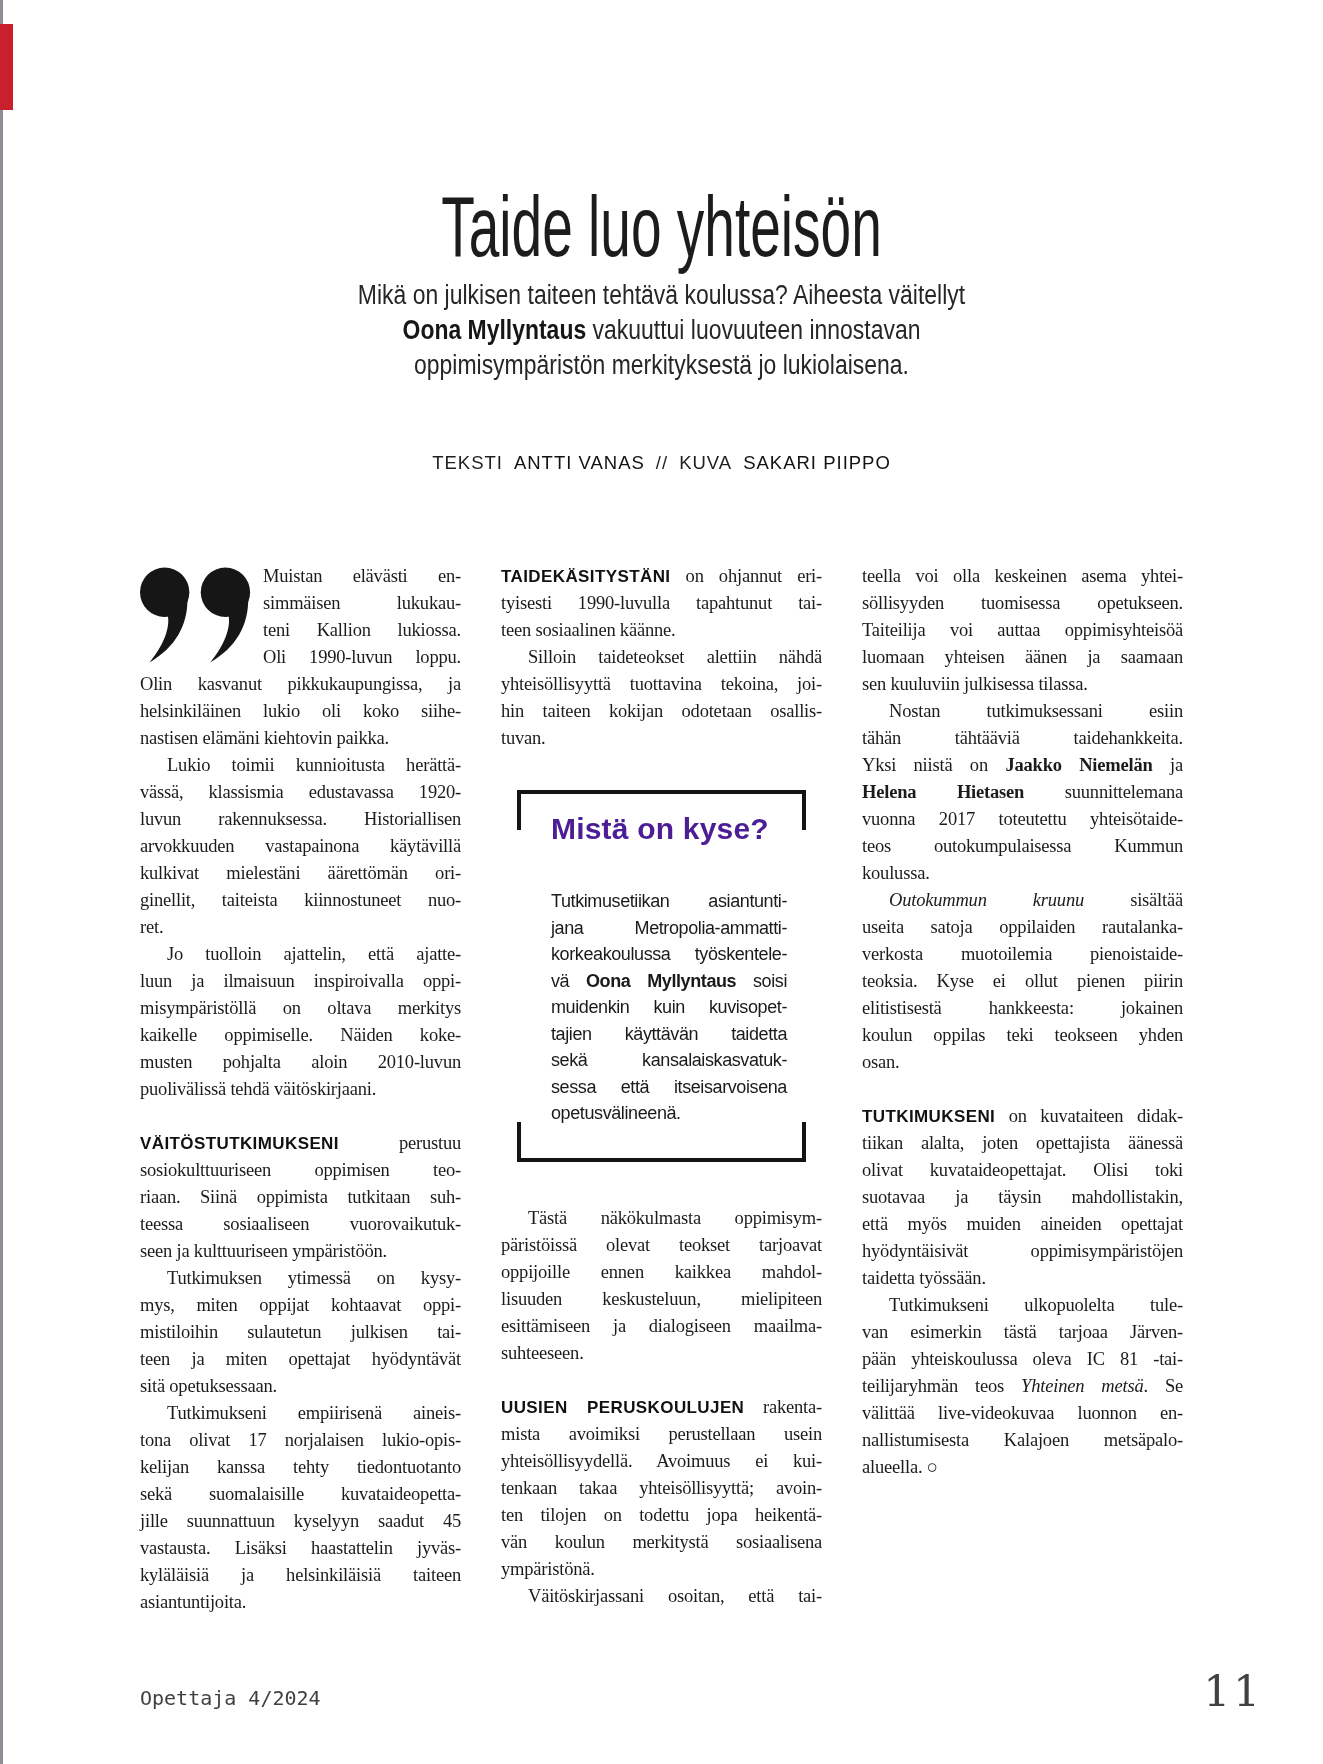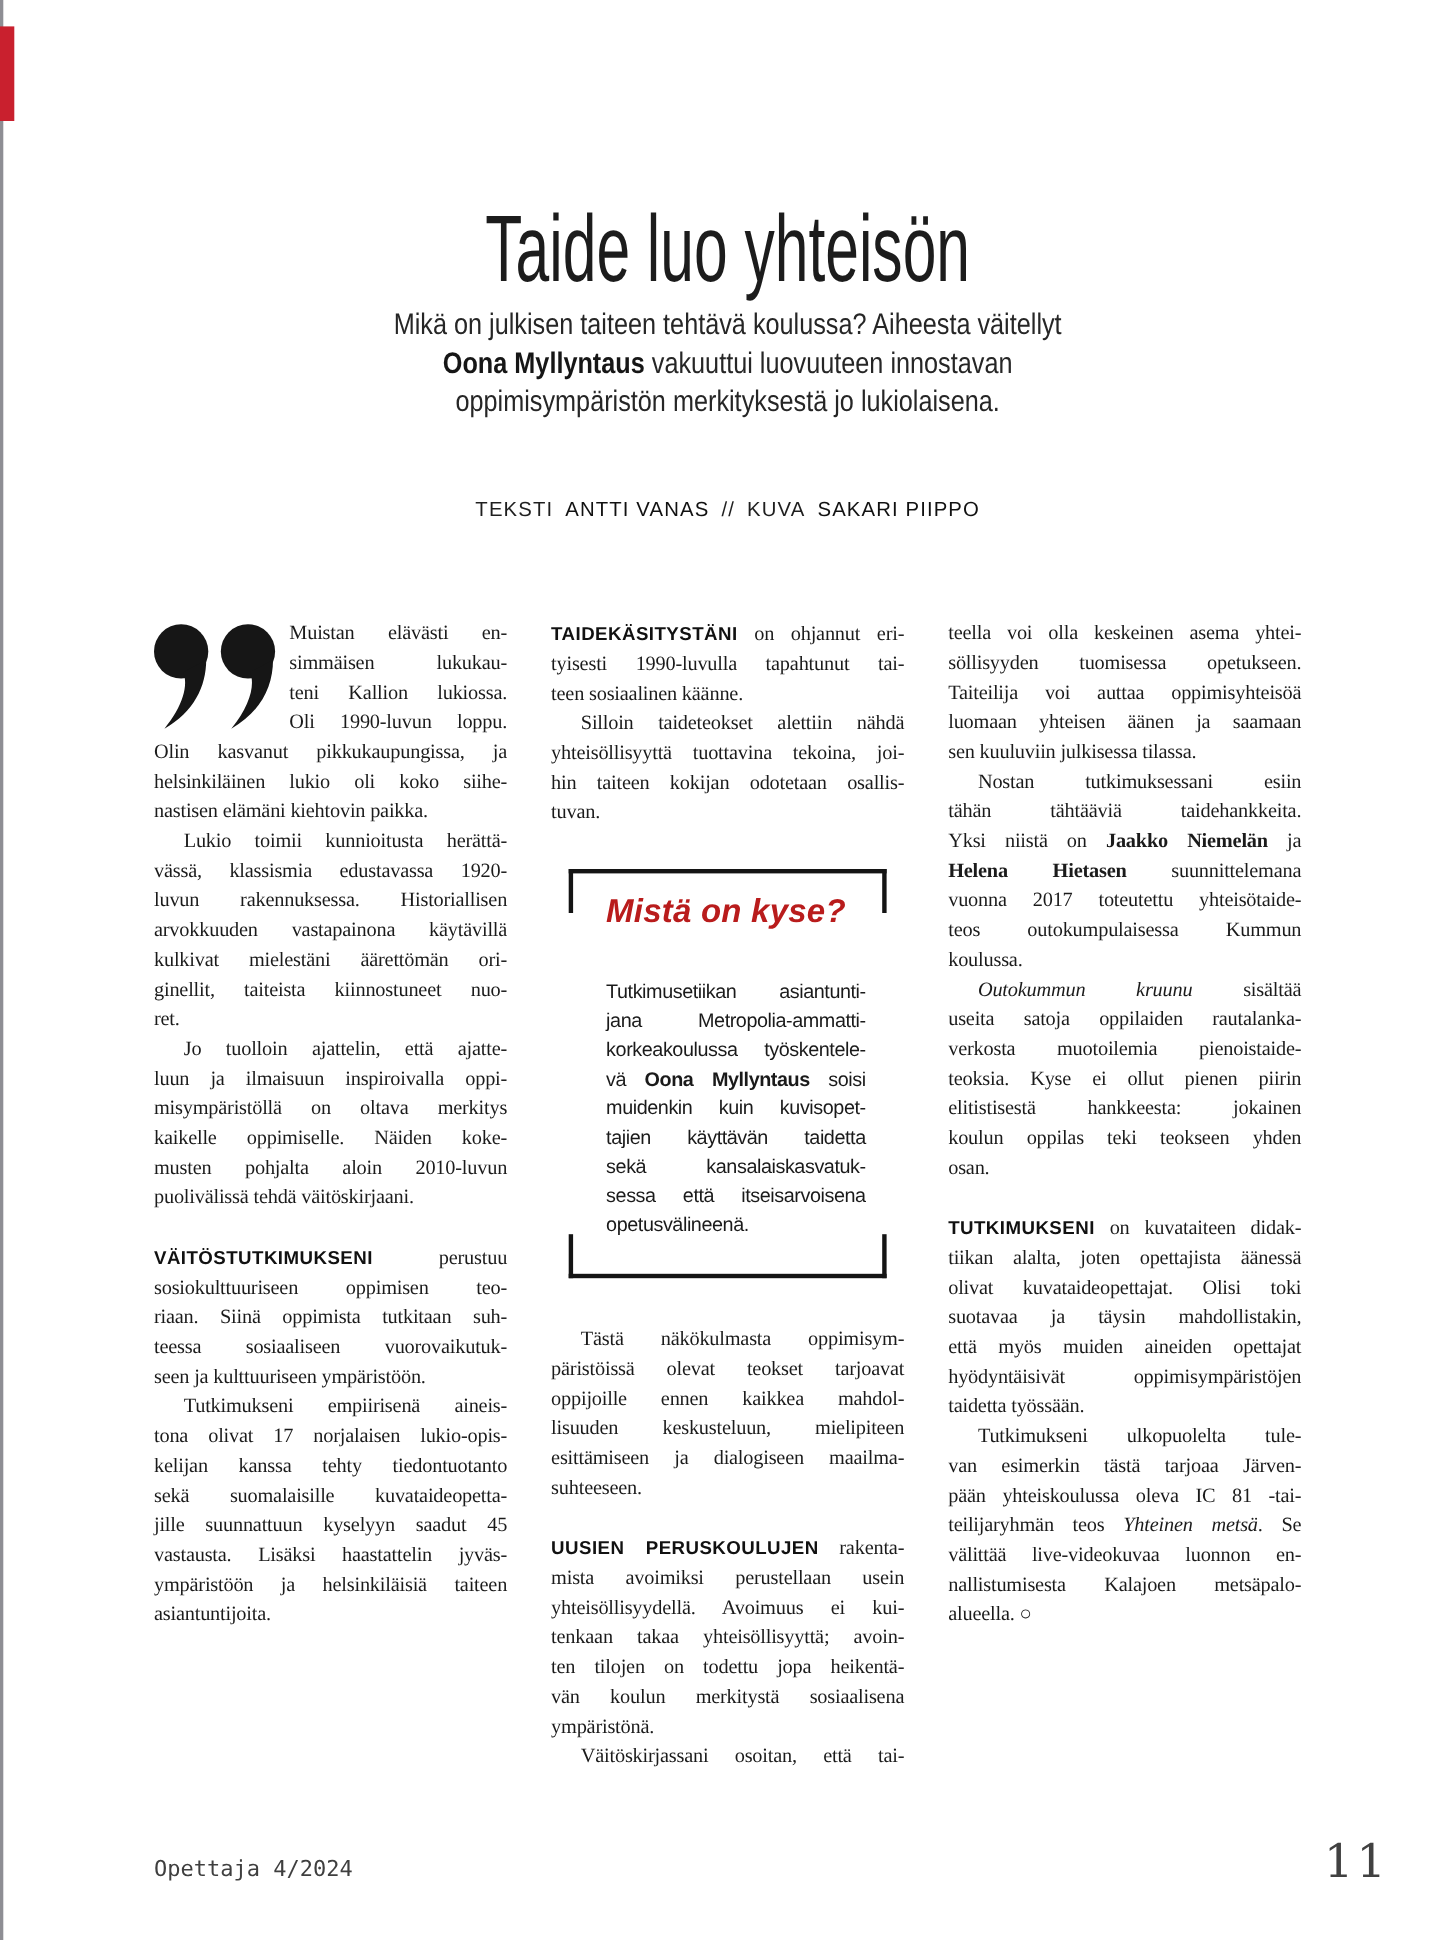--- a/index.html
+++ b/index.html
@@ -45,21 +45,21 @@
   .bigquote svg{display:block;margin-top:4px;}
 
   .infobox{position:absolute;left:517px;top:790px;width:289px;height:372px;}
   .infobox .bt,.infobox .bb{position:absolute;left:0;width:289px;height:4px;background:#141414;}
   .infobox .bt{top:0;} .infobox .bb{bottom:0;}
   .infobox .stub{position:absolute;width:4px;height:40px;background:#141414;}
   .infobox .tl{left:0;top:0;} .infobox .tr{right:0;top:0;}
   .infobox .bl{left:0;bottom:0;} .infobox .br{right:0;bottom:0;}
   .infobox-title{position:absolute;left:34px;top:22px;
     font-family:"Liberation Sans",sans-serif;font-weight:700;font-size:30px;
-    color:#b91c1c;letter-spacing:0.2px;font-style:italic;}
+    color:#4c1d95;letter-spacing:0.2px;}
   .infobox-body{position:absolute;left:34px;top:98px;width:236px;
     font-family:"Liberation Sans",sans-serif;font-size:18px;line-height:26.5px;
     letter-spacing:-0.4px;color:#1a1a1a;}
   .infobox-body .ln{text-align:justify;text-align-last:justify;}
   .infobox-body .ln.last{text-align-last:left;}
   .infobox-body b{font-weight:700;}
 
   .footer-issue{position:absolute;left:140px;top:1686px;
     font-family:"DejaVu Sans Mono",monospace;font-size:20px;line-height:24px;
     color:#3f3f3f;}
@@ -133,27 +133,34 @@
         <div class="ln last">puolivälissä tehdä väitöskirjaani.</div>
       </div>
       <div class="para sb">
         <div class="ln"><span class="lead-in">VÄITÖSTUTKIMUKSENI</span> perustuu</div>
         <div class="ln">sosiokulttuuriseen oppimisen teo-</div>
         <div class="ln">riaan. Siinä oppimista tutkitaan suh-</div>
         <div class="ln">teessa sosiaaliseen vuorovaikutuk-</div>
         <div class="ln last">seen ja kulttuuriseen ympäristöön.</div>
       </div>
       <div class="para">
+        <div class="ln ind">Tutkimuksen ytimessä on kysy-</div>
+        <div class="ln">mys, miten oppijat kohtaavat oppi-</div>
+        <div class="ln">mistiloihin sulautetun julkisen tai-</div>
+        <div class="ln">teen ja miten opettajat hyödyntävät</div>
+        <div class="ln last">sitä opetuksessaan.</div>
+      </div>
+      <div class="para">
         <div class="ln ind">Tutkimukseni empiirisenä aineis-</div>
         <div class="ln">tona olivat 17 norjalaisen lukio-opis-</div>
         <div class="ln">kelijan kanssa tehty tiedontuotanto</div>
         <div class="ln">sekä suomalaisille kuvataideopetta-</div>
         <div class="ln">jille suunnattuun kyselyyn saadut 45</div>
         <div class="ln">vastausta. Lisäksi haastattelin jyväs-</div>
-        <div class="ln">ympäristöön ja helsinkiläisiä taiteen</div>
+        <div class="ln">kyläläisiä ja helsinkiläisiä taiteen</div>
         <div class="ln last">asiantuntijoita.</div>
       </div>
     </div>
 
   <div class="col" id="col2a">
       <div class="para">
         <div class="ln"><span class="lead-in">TAIDEKÄSITYSTÄNI</span> on ohjannut eri-</div>
         <div class="ln">tyisesti 1990-luvulla tapahtunut tai-</div>
         <div class="ln last">teen sosiaalinen käänne.</div>
       </div>

